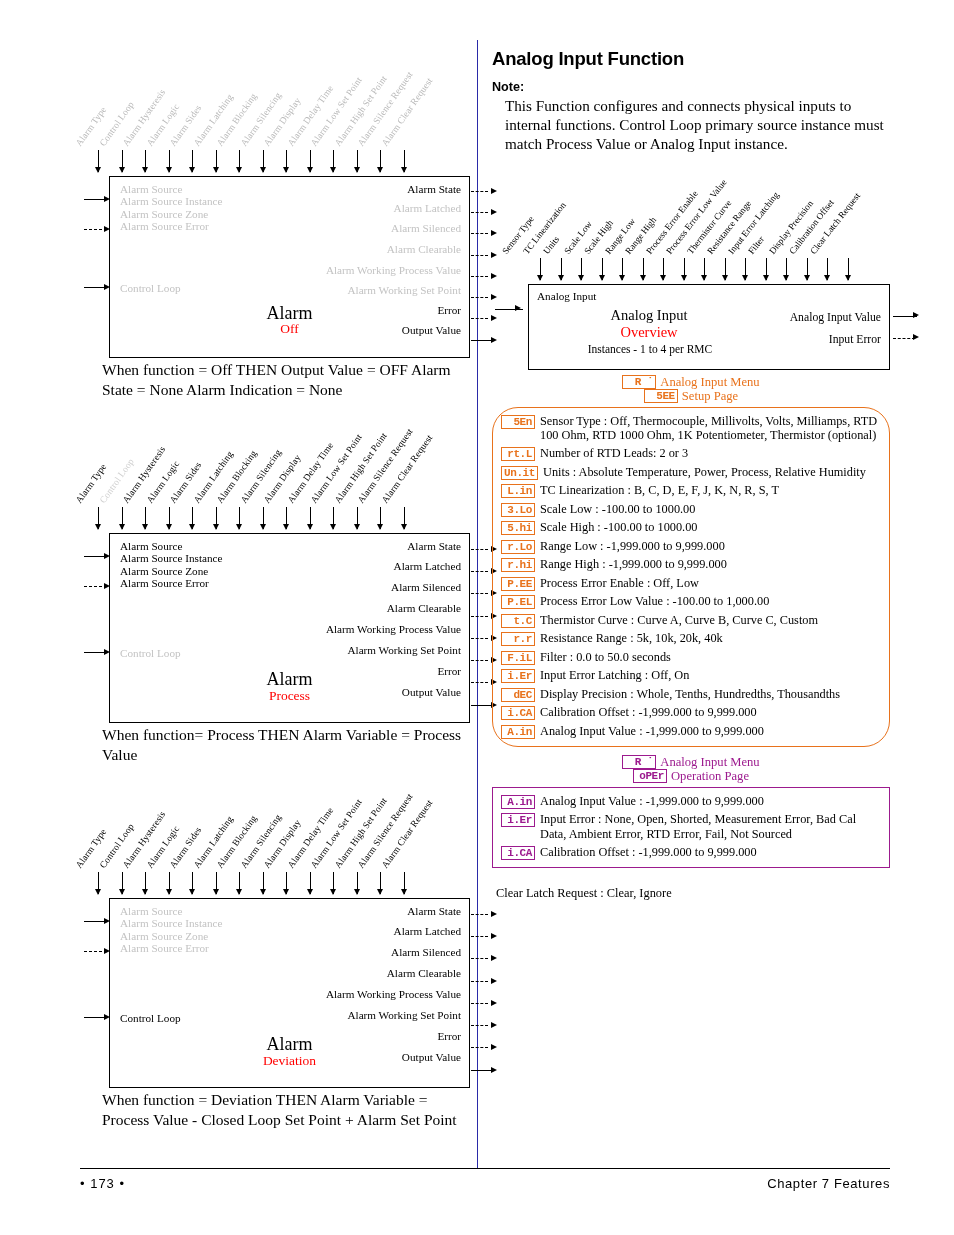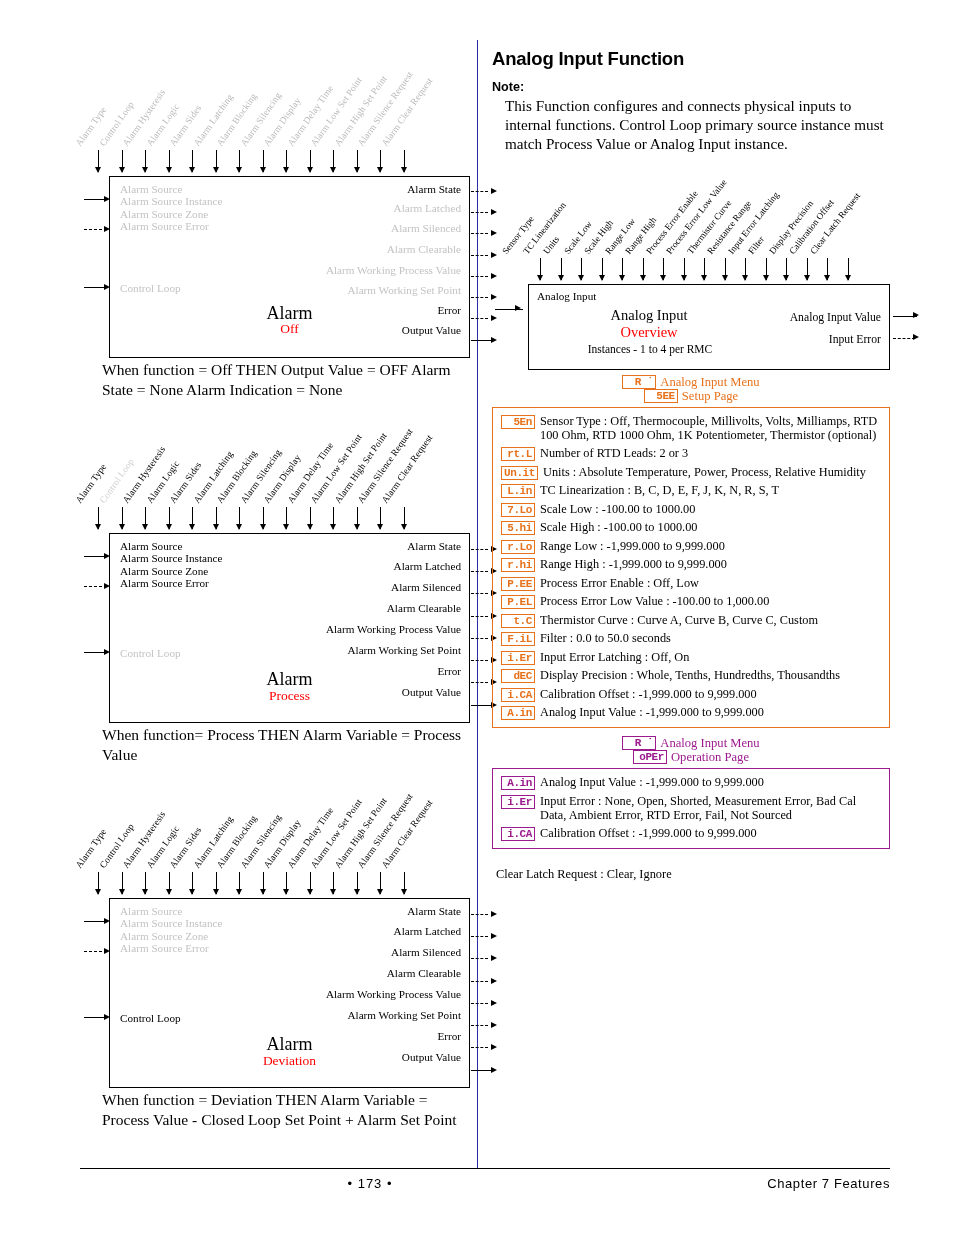--- a/index.html
+++ b/index.html
@@ -162,41 +162,41 @@
     text-align:right;
     letter-spacing:-0.4px;
   }
   .seg.o { border-color:#e8721c; color:#e8721c; }
   .seg.p { border-color:#9c1a8e; color:#9c1a8e; }
   .mtxt.o { color:#e8721c; font-size:12.6px; }
   .mtxt.p { color:#9c1a8e; font-size:12.6px; }
 
   
   .param-box { border:1.6px solid; padding:6px 8px 7px 8px; }
-  .param-box.orange { border-color:#e8721c; }
+  .param-box.orange { border-color:#e8721c;border-radius:26px; }
   .param-box.purple { border-color:#9c1a8e; }
   .prow { display:flex; align-items:flex-start; margin-bottom:3.5px; }
   .prow:last-child { margin-bottom:0; }
   .prow .seg { flex:0 0 auto; margin-right:5px; margin-top:1px; }
   .prow .ptxt { font-size:12.3px; line-height:14.6px; }
 
   .clear-latch { font-size:12.4px; margin-top:18px; padding-left:4px; }
 
   
   .footer-rule {
     position:absolute; left:80px; top:1168px; width:810px; height:1px; background:#000;
   }
   .footer {
     position:absolute; left:80px; top:1176px; width:810px;
     font-family:"Liberation Sans", sans-serif;
     font-size:13px;
     display:flex; align-items:baseline;
   }
   .footer .f-left { flex:0 0 330px; }
-  .footer .f-mid  { flex:1; text-align:center; letter-spacing:1px; }
+  .footer .f-mid  { flex:1; letter-spacing:1px; }
   .footer .f-right{ flex:0 0 230px; text-align:right; letter-spacing:0.6px; }
   .footer sup { font-size:8px; vertical-align:super; }
 </style>
 </head>
 <body>
 
 <div class="page">
 
   <div class="col-divider"></div>
 
@@ -607,21 +607,21 @@
         </div>
         <div class="prow">
           <span class="seg o">Un.it</span>
           <span class="ptxt">Units : Absolute Temperature, Power, Process, Relative Humidity</span>
         </div>
         <div class="prow">
           <span class="seg o">L.in</span>
           <span class="ptxt">TC Linearization : B, C, D, E, F, J, K, N, R, S, T</span>
         </div>
         <div class="prow">
-          <span class="seg o">7.Lo</span>
+          <span class="seg o">3.Lo</span>
           <span class="ptxt">Scale Low : -100.00 to 1000.00</span>
         </div>
         <div class="prow">
           <span class="seg o">5.hi</span>
           <span class="ptxt">Scale High : -100.00 to 1000.00</span>
         </div>
         <div class="prow">
           <span class="seg o">r.Lo</span>
           <span class="ptxt">Range Low : -1,999.000 to 9,999.000</span>
         </div>
@@ -633,20 +633,24 @@
           <span class="seg o">P.EE</span>
           <span class="ptxt">Process Error Enable : Off, Low</span>
         </div>
         <div class="prow">
           <span class="seg o">P.EL</span>
           <span class="ptxt">Process Error Low Value : -100.00 to 1,000.00</span>
         </div>
         <div class="prow">
           <span class="seg o">t.C</span>
           <span class="ptxt">Thermistor Curve : Curve A, Curve B, Curve C, Custom</span>
+        </div>
+        <div class="prow">
+          <span class="seg o">r.r</span>
+          <span class="ptxt">Resistance Range : 5k, 10k, 20k, 40k</span>
         </div>
         <div class="prow">
           <span class="seg o">F.iL</span>
           <span class="ptxt">Filter : 0.0 to 50.0 seconds</span>
         </div>
         <div class="prow">
           <span class="seg o">i.Er</span>
           <span class="ptxt">Input Error Latching : Off, On</span>
         </div>
         <div class="prow">

